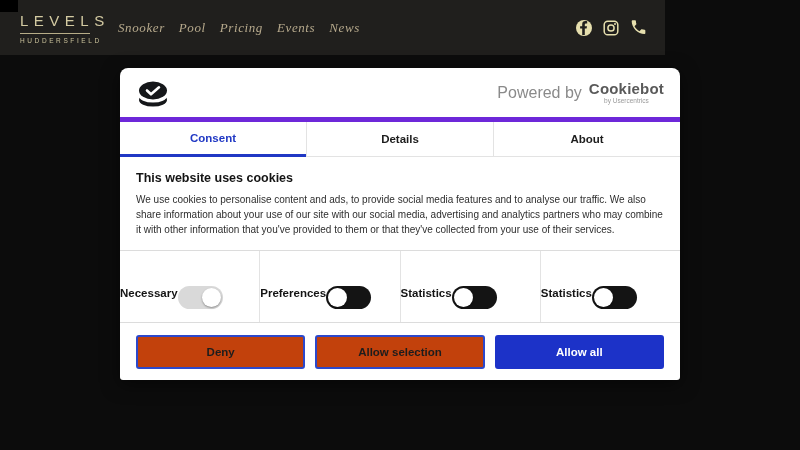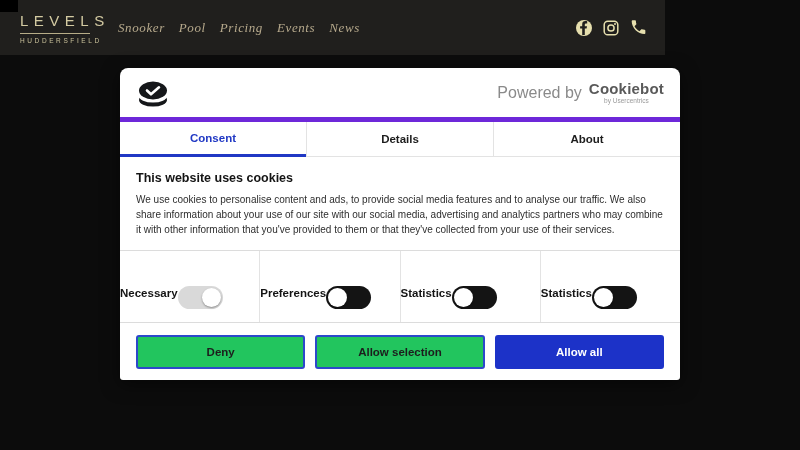--- a/index.html
+++ b/index.html
@@ -54,21 +54,21 @@
     background:#fff; box-shadow:0 1px 2px rgba(0,0,0,.35); }
   .switch.on-disabled { background:#d9d9d9; }
   .switch.on-disabled .knob { right:2px; }
   .switch.off-dark { background:#141414; }
   .switch.off-dark .knob { left:2px; }
 
   .btn-row { flex:1; display:flex; align-items:center; gap:10px; padding:0 16px; }
   .btn { flex:1; height:34px; display:flex; align-items:center; justify-content:center;
     font-size:11.5px; font-weight:bold; border-radius:3px; cursor:pointer;
     font-family:"Liberation Sans", sans-serif; }
-  .btn.outline { background:#22c55e; border:2px solid #2c48cb; color:#1d1d1d; }
+  .btn.outline { background:#c2410c; border:2px solid #2c48cb; color:#1d1d1d; }
   .btn.primary { background:#1c32c8; border:2px solid #1c32c8; color:#fff; }
 </style>
 </head>
 <body>
 
 <div class="site-header">
   <div class="logo">
     <div class="logo-main">LEVELS</div>
     <div class="logo-sub">HUDDERSFIELD</div>
   </div>

